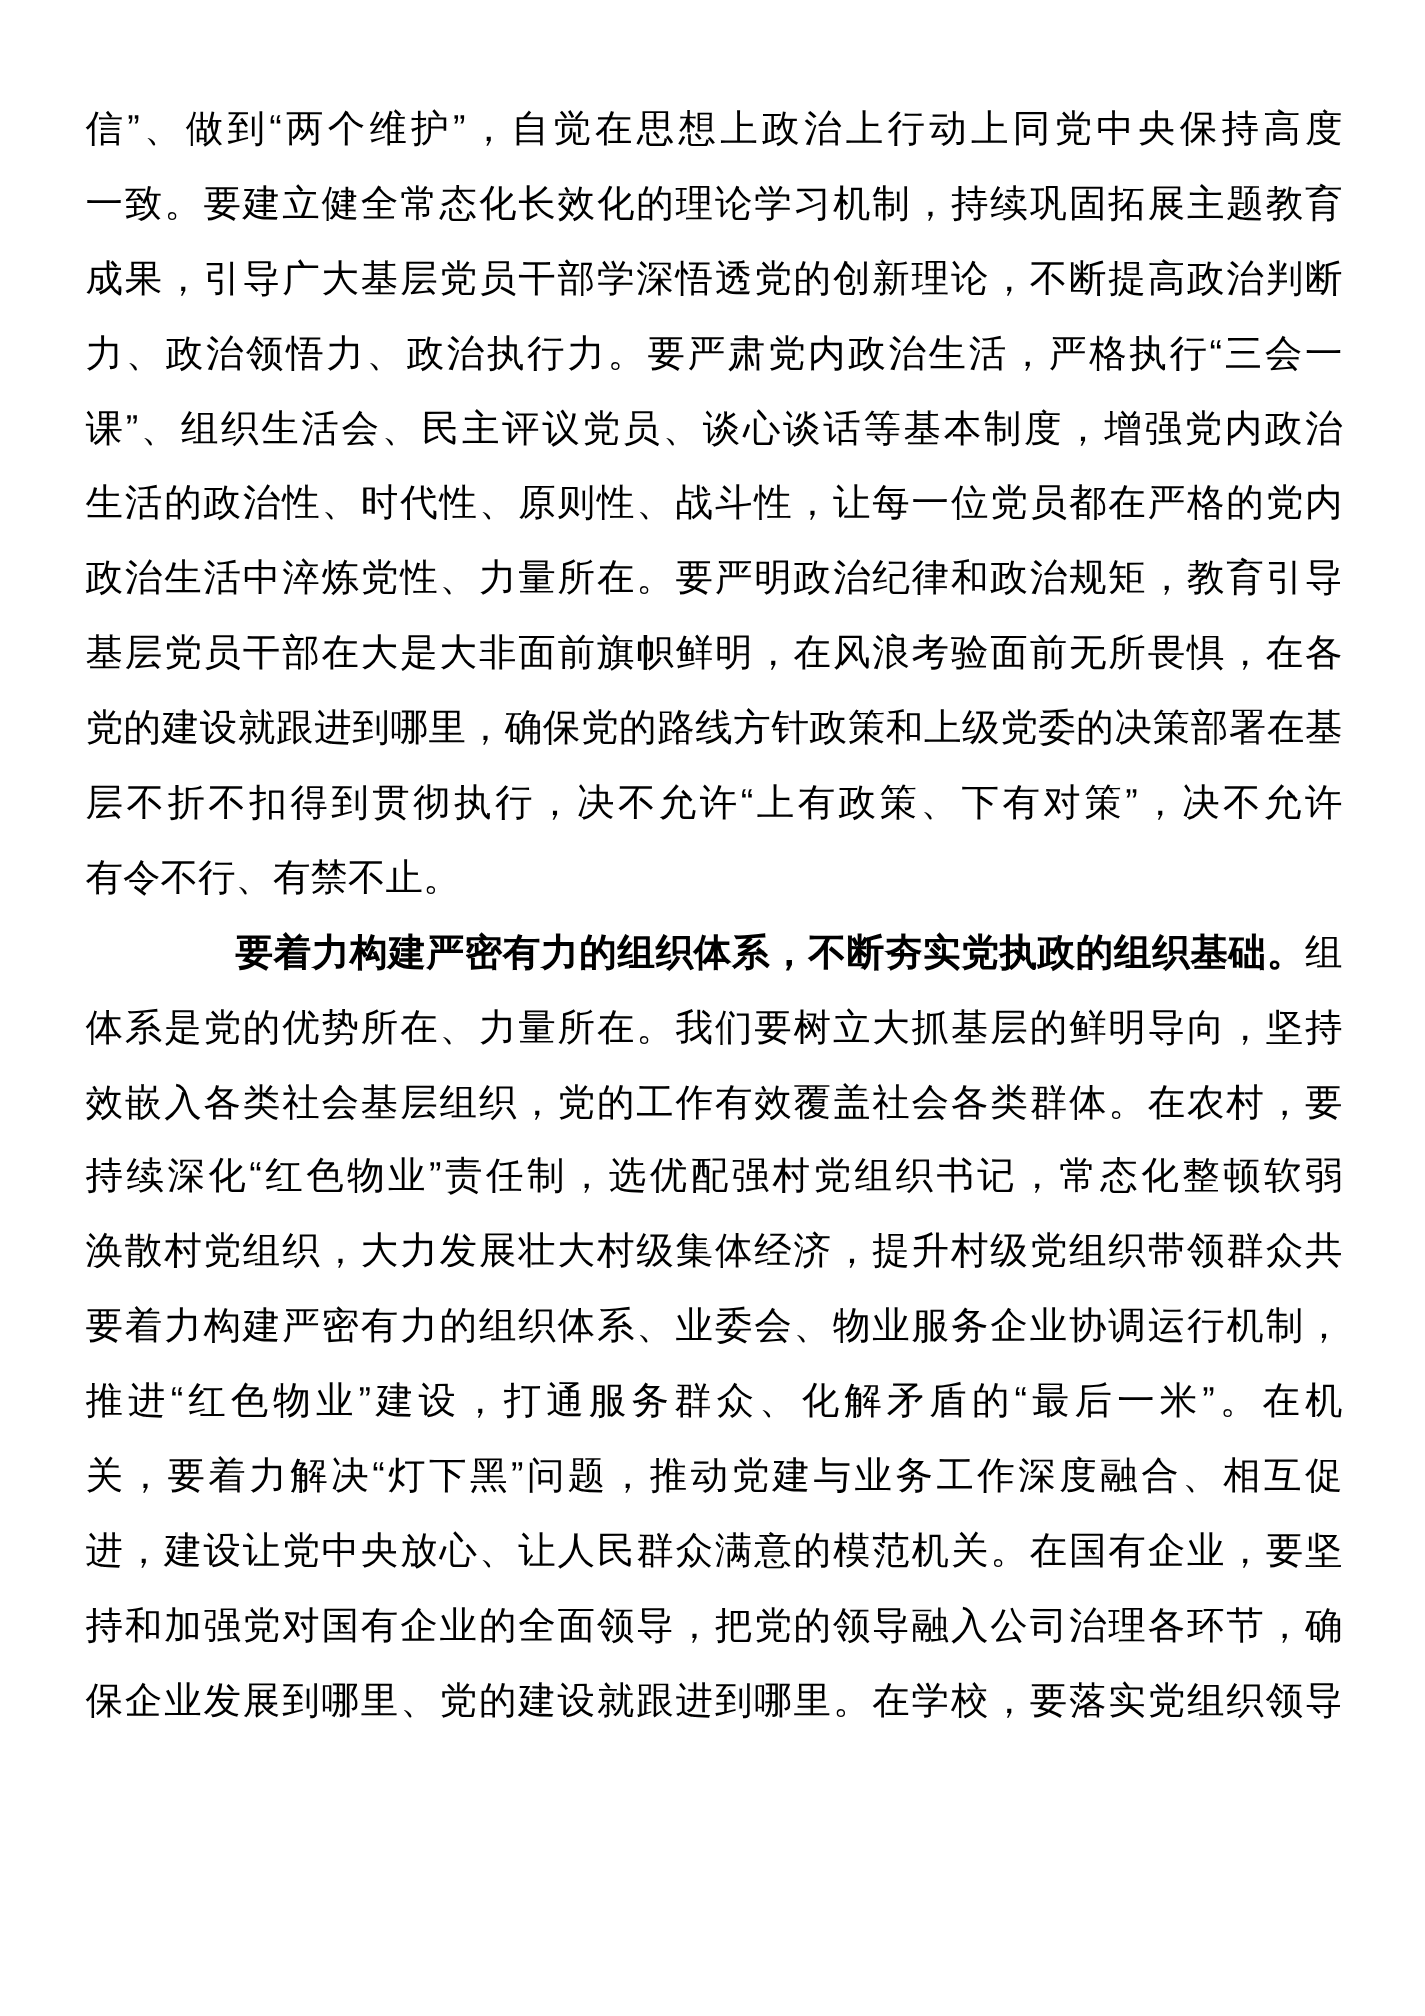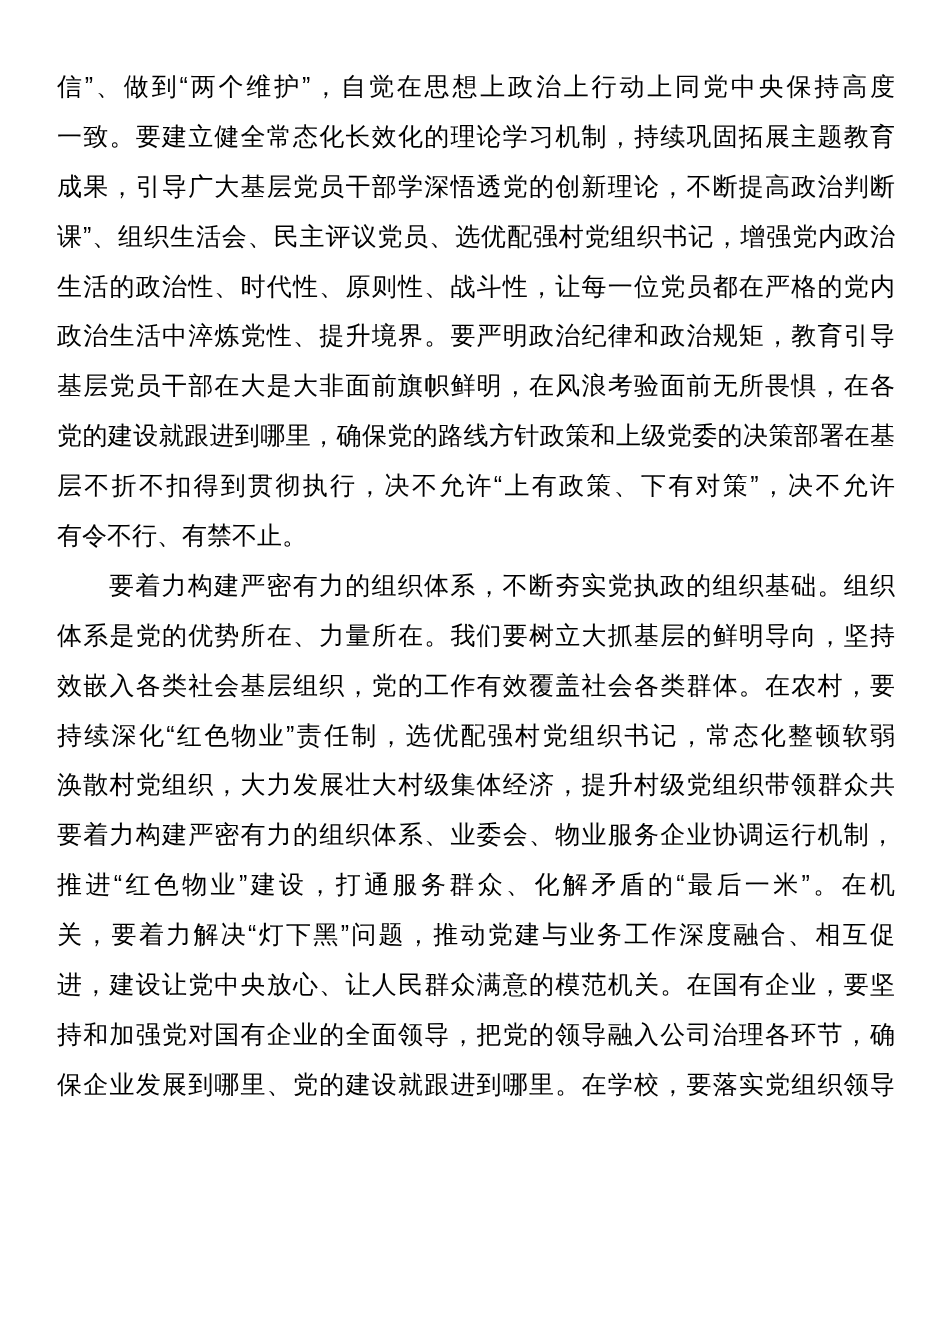--- a/index.html
+++ b/index.html
@@ -34,35 +34,37 @@
     overflow: hidden;
   }
   .line.no-justify {
     text-align: left;
     text-align-last: auto;
   }
   .line.indent {
     padding-left: 52px;
   }
   .bold {
-    font-weight: normal;
+    font-weight: bold;
+    margin-left: 48px;
   }
 </style>
 </head>
 <body>
 
 <div class="page">
   <div class="text-block" style="color: rgb(0, 0, 0);">
       <div class="paragraph">
         <div class="line">信”、做到“两个维护”，自觉在思想上政治上行动上同党中央保持高度</div>
         <div class="line">一致。要建立健全常态化长效化的理论学习机制，持续巩固拓展主题教育</div>
         <div class="line">成果，引导广大基层党员干部学深悟透党的创新理论，不断提高政治判断</div>
-        <div class="line">课”、组织生活会、民主评议党员、选优配强村党组织书记，增强党内政治</div>
+        <div class="line">力、政治领悟力、政治执行力。要严肃党内政治生活，严格执行“三会一</div>
+        <div class="line">课”、组织生活会、民主评议党员、谈心谈话等基本制度，增强党内政治</div>
         <div class="line">生活的政治性、时代性、原则性、战斗性，让每一位党员都在严格的党内</div>
-        <div class="line">政治生活中淬炼党性、提升境界。要严明政治纪律和政治规矩，教育引导</div>
+        <div class="line">政治生活中淬炼党性、力量所在。要严明政治纪律和政治规矩，教育引导</div>
         <div class="line">基层党员干部在大是大非面前旗帜鲜明，在风浪考验面前无所畏惧，在各</div>
         <div class="line">党的建设就跟进到哪里，确保党的路线方针政策和上级党委的决策部署在基</div>
         <div class="line">层不折不扣得到贯彻执行，决不允许“上有政策、下有对策”，决不允许</div>
         <div class="line no-justify">有令不行、有禁不止。</div>
       </div>
       <div class="paragraph">
         <div class="line indent"><span class="bold">要着力构建严密有力的组织体系，不断夯实党执政的组织基础。</span><span>组织</span></div>
         <div class="line">体系是党的优势所在、力量所在。我们要树立大抓基层的鲜明导向，坚持</div>
         <div class="line">效嵌入各类社会基层组织，党的工作有效覆盖社会各类群体。在农村，要</div>
         <div class="line">持续深化“红色物业”责任制，选优配强村党组织书记，常态化整顿软弱</div>

